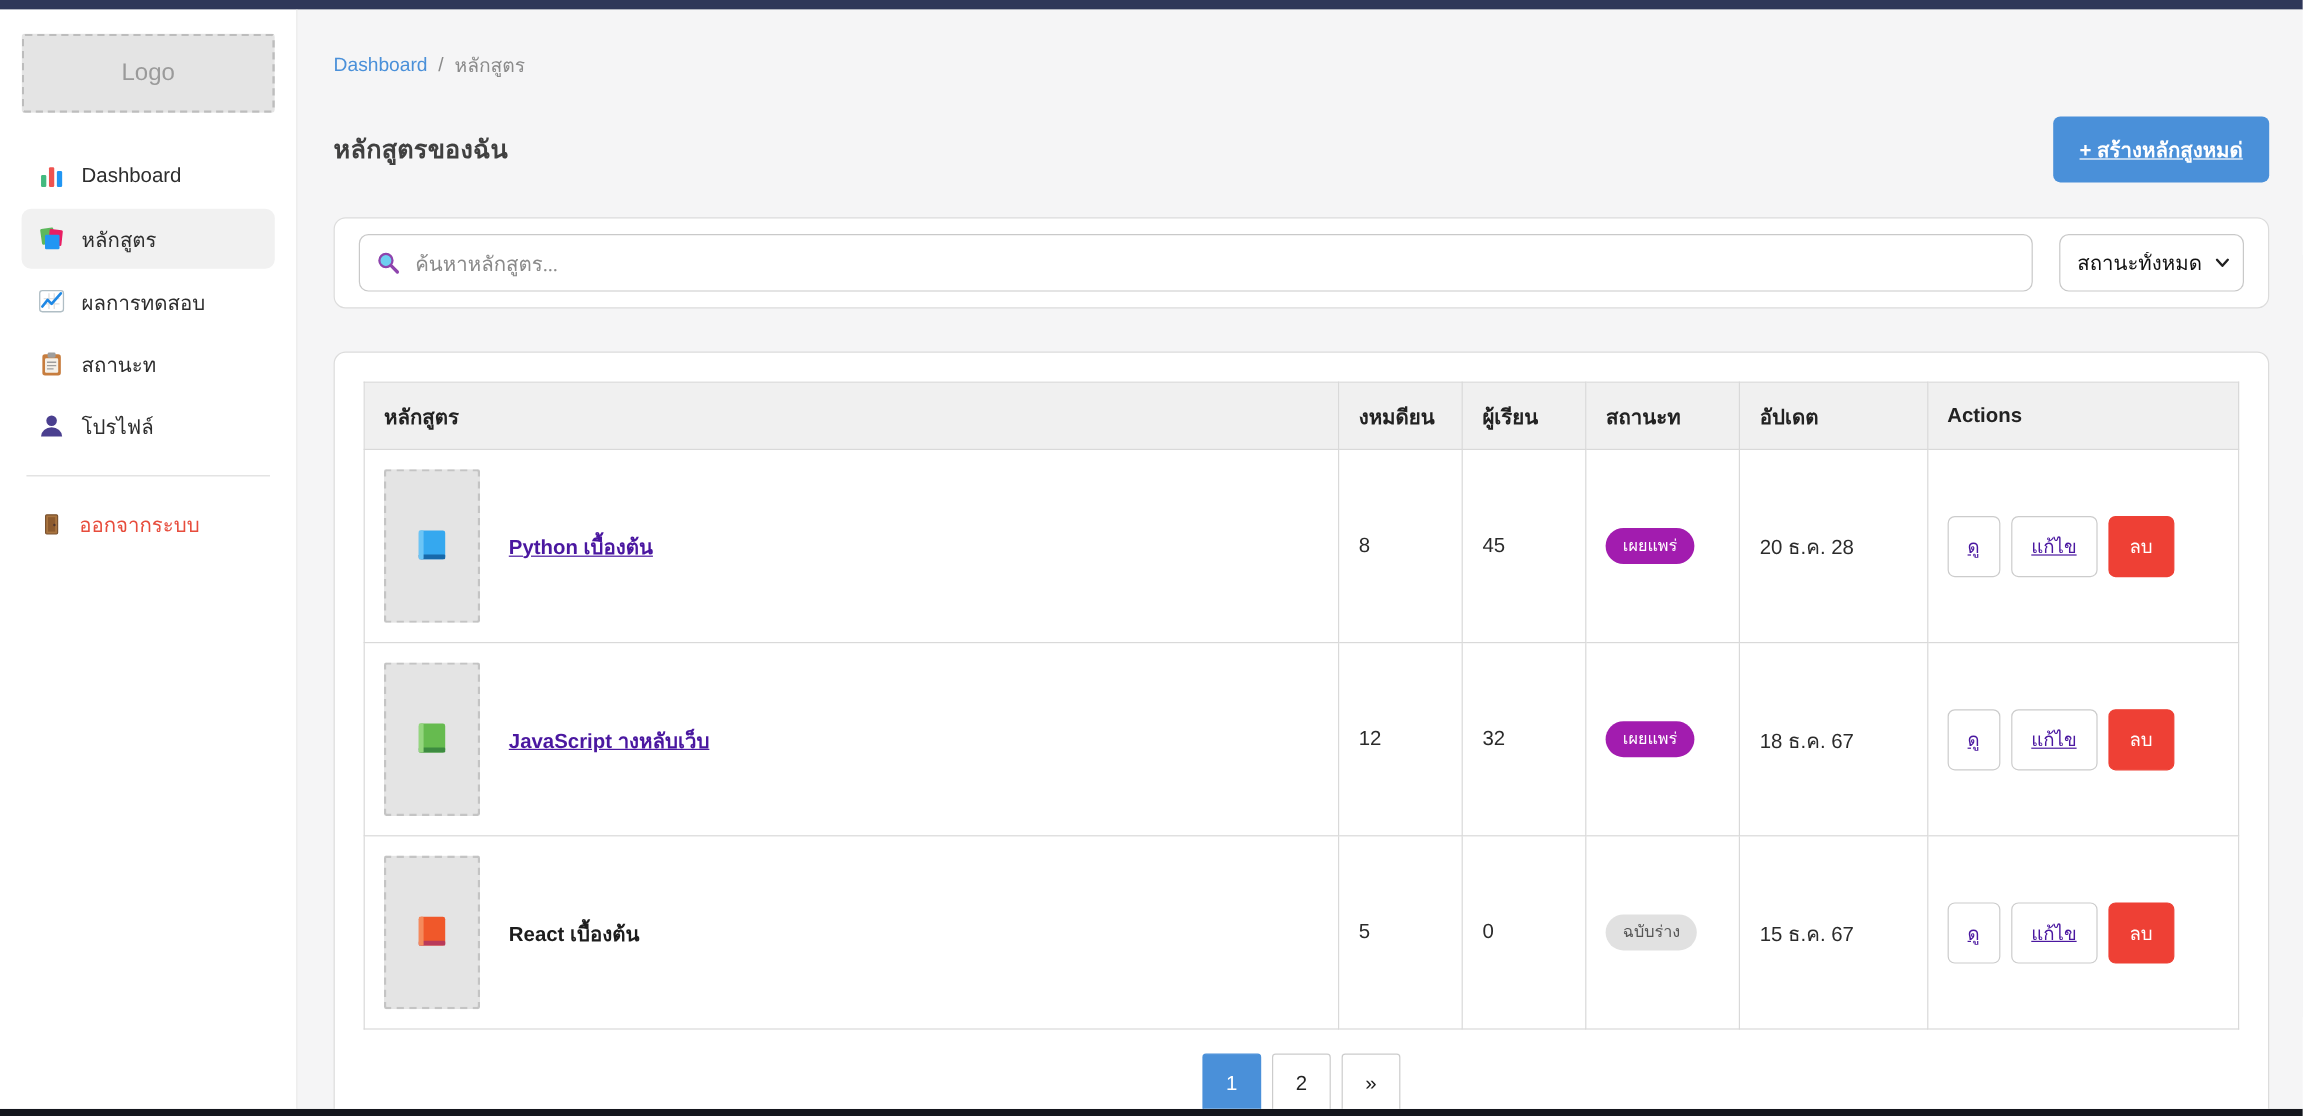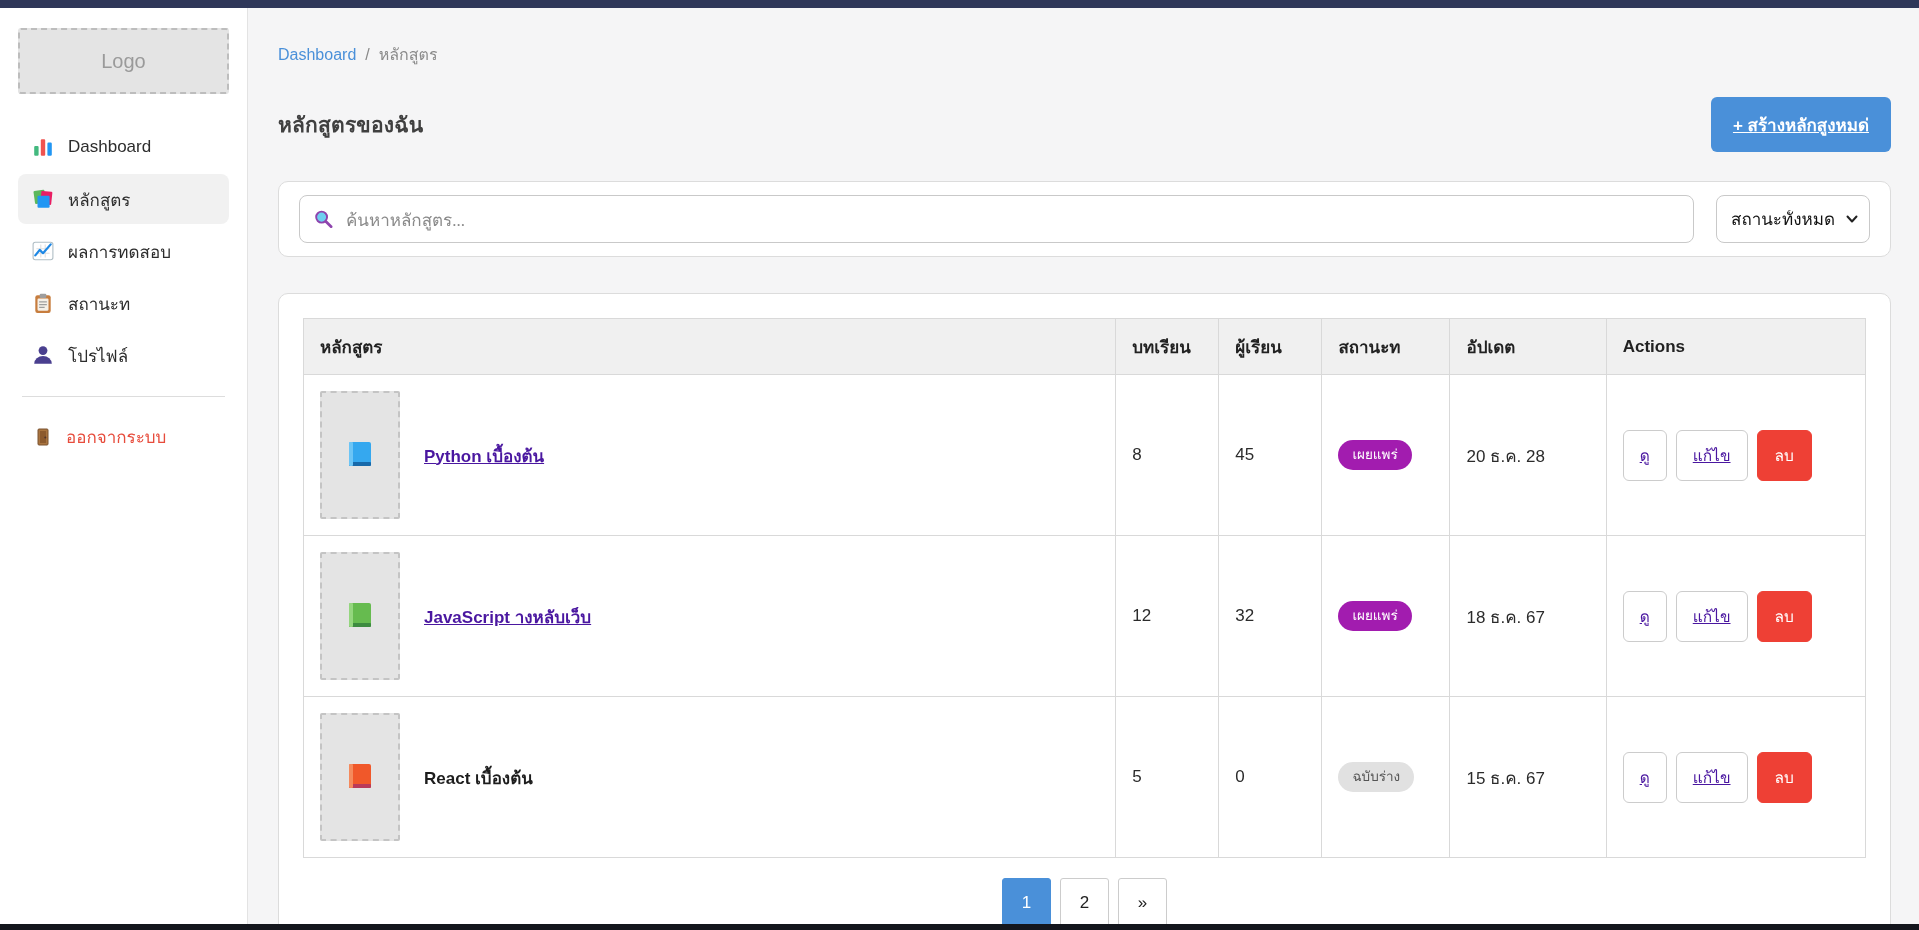--- a/index.html
+++ b/index.html
@@ -198,21 +198,21 @@
           <polyline points="2.5,4.5 7,9.5 11.5,4.5" fill="none" stroke="#222" stroke-width="2" stroke-linecap="round" stroke-linejoin="round"></polyline>
         </svg>
       </div>
     </section>
 
     <section class="table-card">
       <table class="courses">
         <thead>
           <tr>
             <th class="col-course">หลักสูตร</th>
-            <th class="col-lessons">บทเรียน</th>
+            <th class="col-lessons">งหมดียน</th>
             <th class="col-learners">ผู้เรียน</th>
             <th class="col-status">สถานะท</th>
             <th class="col-updated">อัปเดต</th>
             <th class="col-actions">Actions</th>
           </tr>
         </thead>
         <tbody>
 
           <tr>
             <td>

